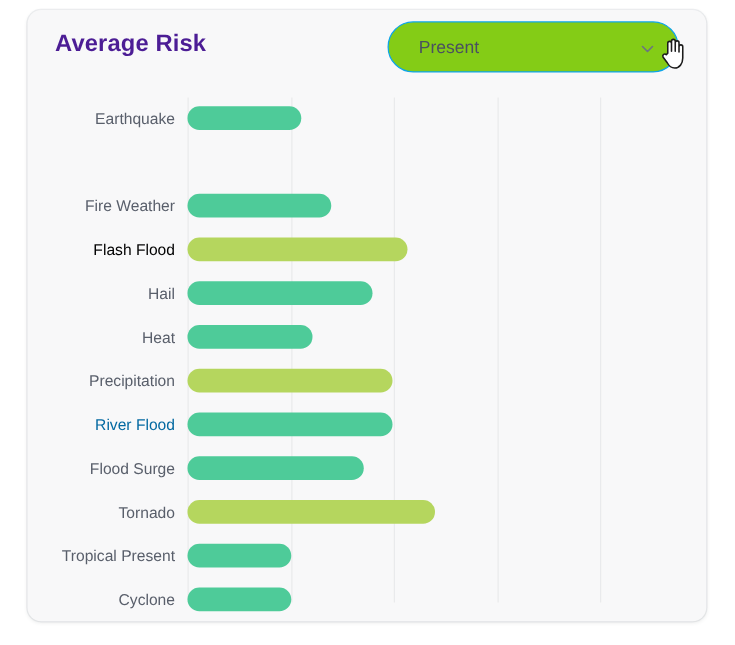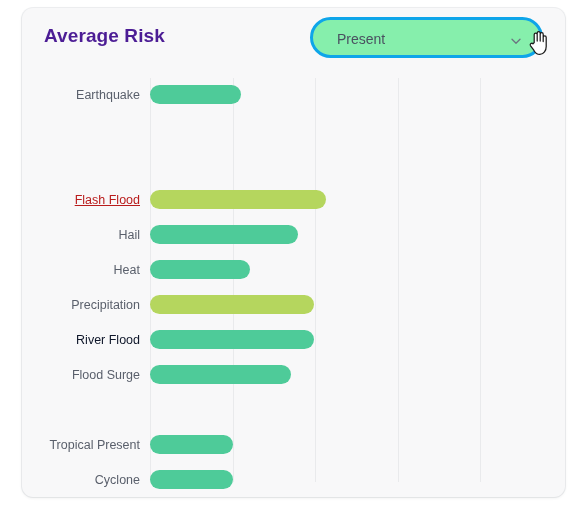--- a/index.html
+++ b/index.html
@@ -46,22 +46,22 @@
     letter-spacing: 0.1px;
     white-space: nowrap;
   }
 
   #period-dropdown {
     position: absolute;
     left: 288px;
     top: 9px;
     width: 233px;
     height: 41px;
-    background: #86efac;
-    border: 3px solid #0ea5e9;
+    background: #84cc16;
+    border: 1px solid #0ea5e9;
     border-radius: 21px;
     box-sizing: border-box;
   }
   #period-dropdown-value {
     position: absolute;
     left: 24px;
     top: 11px;
     font-size: 14px;
     color: #4a5160;
     white-space: nowrap;
@@ -157,22 +157,28 @@
       <div class="gridline" style="left: 210.5px; background: rgb(233, 234, 236);"></div>
       <div class="gridline" style="left: 293px; background: rgb(233, 234, 236);"></div>
       <div class="gridline" style="left: 375.5px; background: rgb(233, 234, 236);"></div>
       <div class="gridline" style="left: 458px; background: rgb(233, 234, 236);"></div>
       <div class="bar-row" style="top: 8px;">
         <div class="bar-label" style="color: rgb(89, 95, 107);">Earthquake</div>
         <div class="bar-track">
           <div class="bar" style="width: 91px; background: rgb(78, 203, 153);"></div>
         </div>
       </div>
+      <div class="bar-row" style="top: 78px;">
+        <div class="bar-label" style="color: rgb(89, 95, 107);">Fire Weather</div>
+        <div class="bar-track">
+          <div class="bar" style="width: 115px; background: rgb(78, 203, 153);"></div>
+        </div>
+      </div>
       <div class="bar-row" style="top: 113px;">
-        <div class="bar-label" style="color: #b91c1c; text-decoration: underline;">Flash Flood</div>
+        <div class="bar-label" style="color: #000000;">Flash Flood</div>
         <div class="bar-track">
           <div class="bar" style="width: 176px; background: rgb(181, 214, 94);"></div>
         </div>
       </div>
       <div class="bar-row" style="top: 148px;">
         <div class="bar-label" style="color: rgb(89, 95, 107);">Hail</div>
         <div class="bar-track">
           <div class="bar" style="width: 148px; background: rgb(78, 203, 153);"></div>
         </div>
       </div>
@@ -182,29 +188,35 @@
           <div class="bar" style="width: 164px; background: rgb(181, 214, 94);"></div>
         </div>
       </div>
       <div class="bar-row" style="top: 183px;">
         <div class="bar-label" style="color: rgb(89, 95, 107);">Heat</div>
         <div class="bar-track">
           <div class="bar" style="width: 100px; background: rgb(78, 203, 153);"></div>
         </div>
       </div>
       <div class="bar-row" style="top: 253px;">
-        <div class="bar-label" style="color: #0f172a;">River Flood</div>
+        <div class="bar-label" style="color: #0369a1;">River Flood</div>
         <div class="bar-track">
           <div class="bar" style="width: 164px; background: rgb(78, 203, 153);"></div>
         </div>
       </div>
       <div class="bar-row" style="top: 288px;">
         <div class="bar-label" style="color: rgb(89, 95, 107);">Flood Surge</div>
         <div class="bar-track">
           <div class="bar" style="width: 141px; background: rgb(78, 203, 153);"></div>
+        </div>
+      </div>
+      <div class="bar-row" style="top: 323px;">
+        <div class="bar-label" style="color: rgb(89, 95, 107);">Tornado</div>
+        <div class="bar-track">
+          <div class="bar" style="width: 198px; background: rgb(181, 214, 94);"></div>
         </div>
       </div>
       <div class="bar-row" style="top: 358px;">
         <div class="bar-label" style="color: rgb(89, 95, 107);">Tropical Present</div>
         <div class="bar-track">
           <div class="bar" style="width: 83px; background: rgb(78, 203, 153);"></div>
         </div>
       </div>
       <div class="bar-row" style="top: 393px;">
         <div class="bar-label" style="color: rgb(89, 95, 107);">Cyclone</div>

